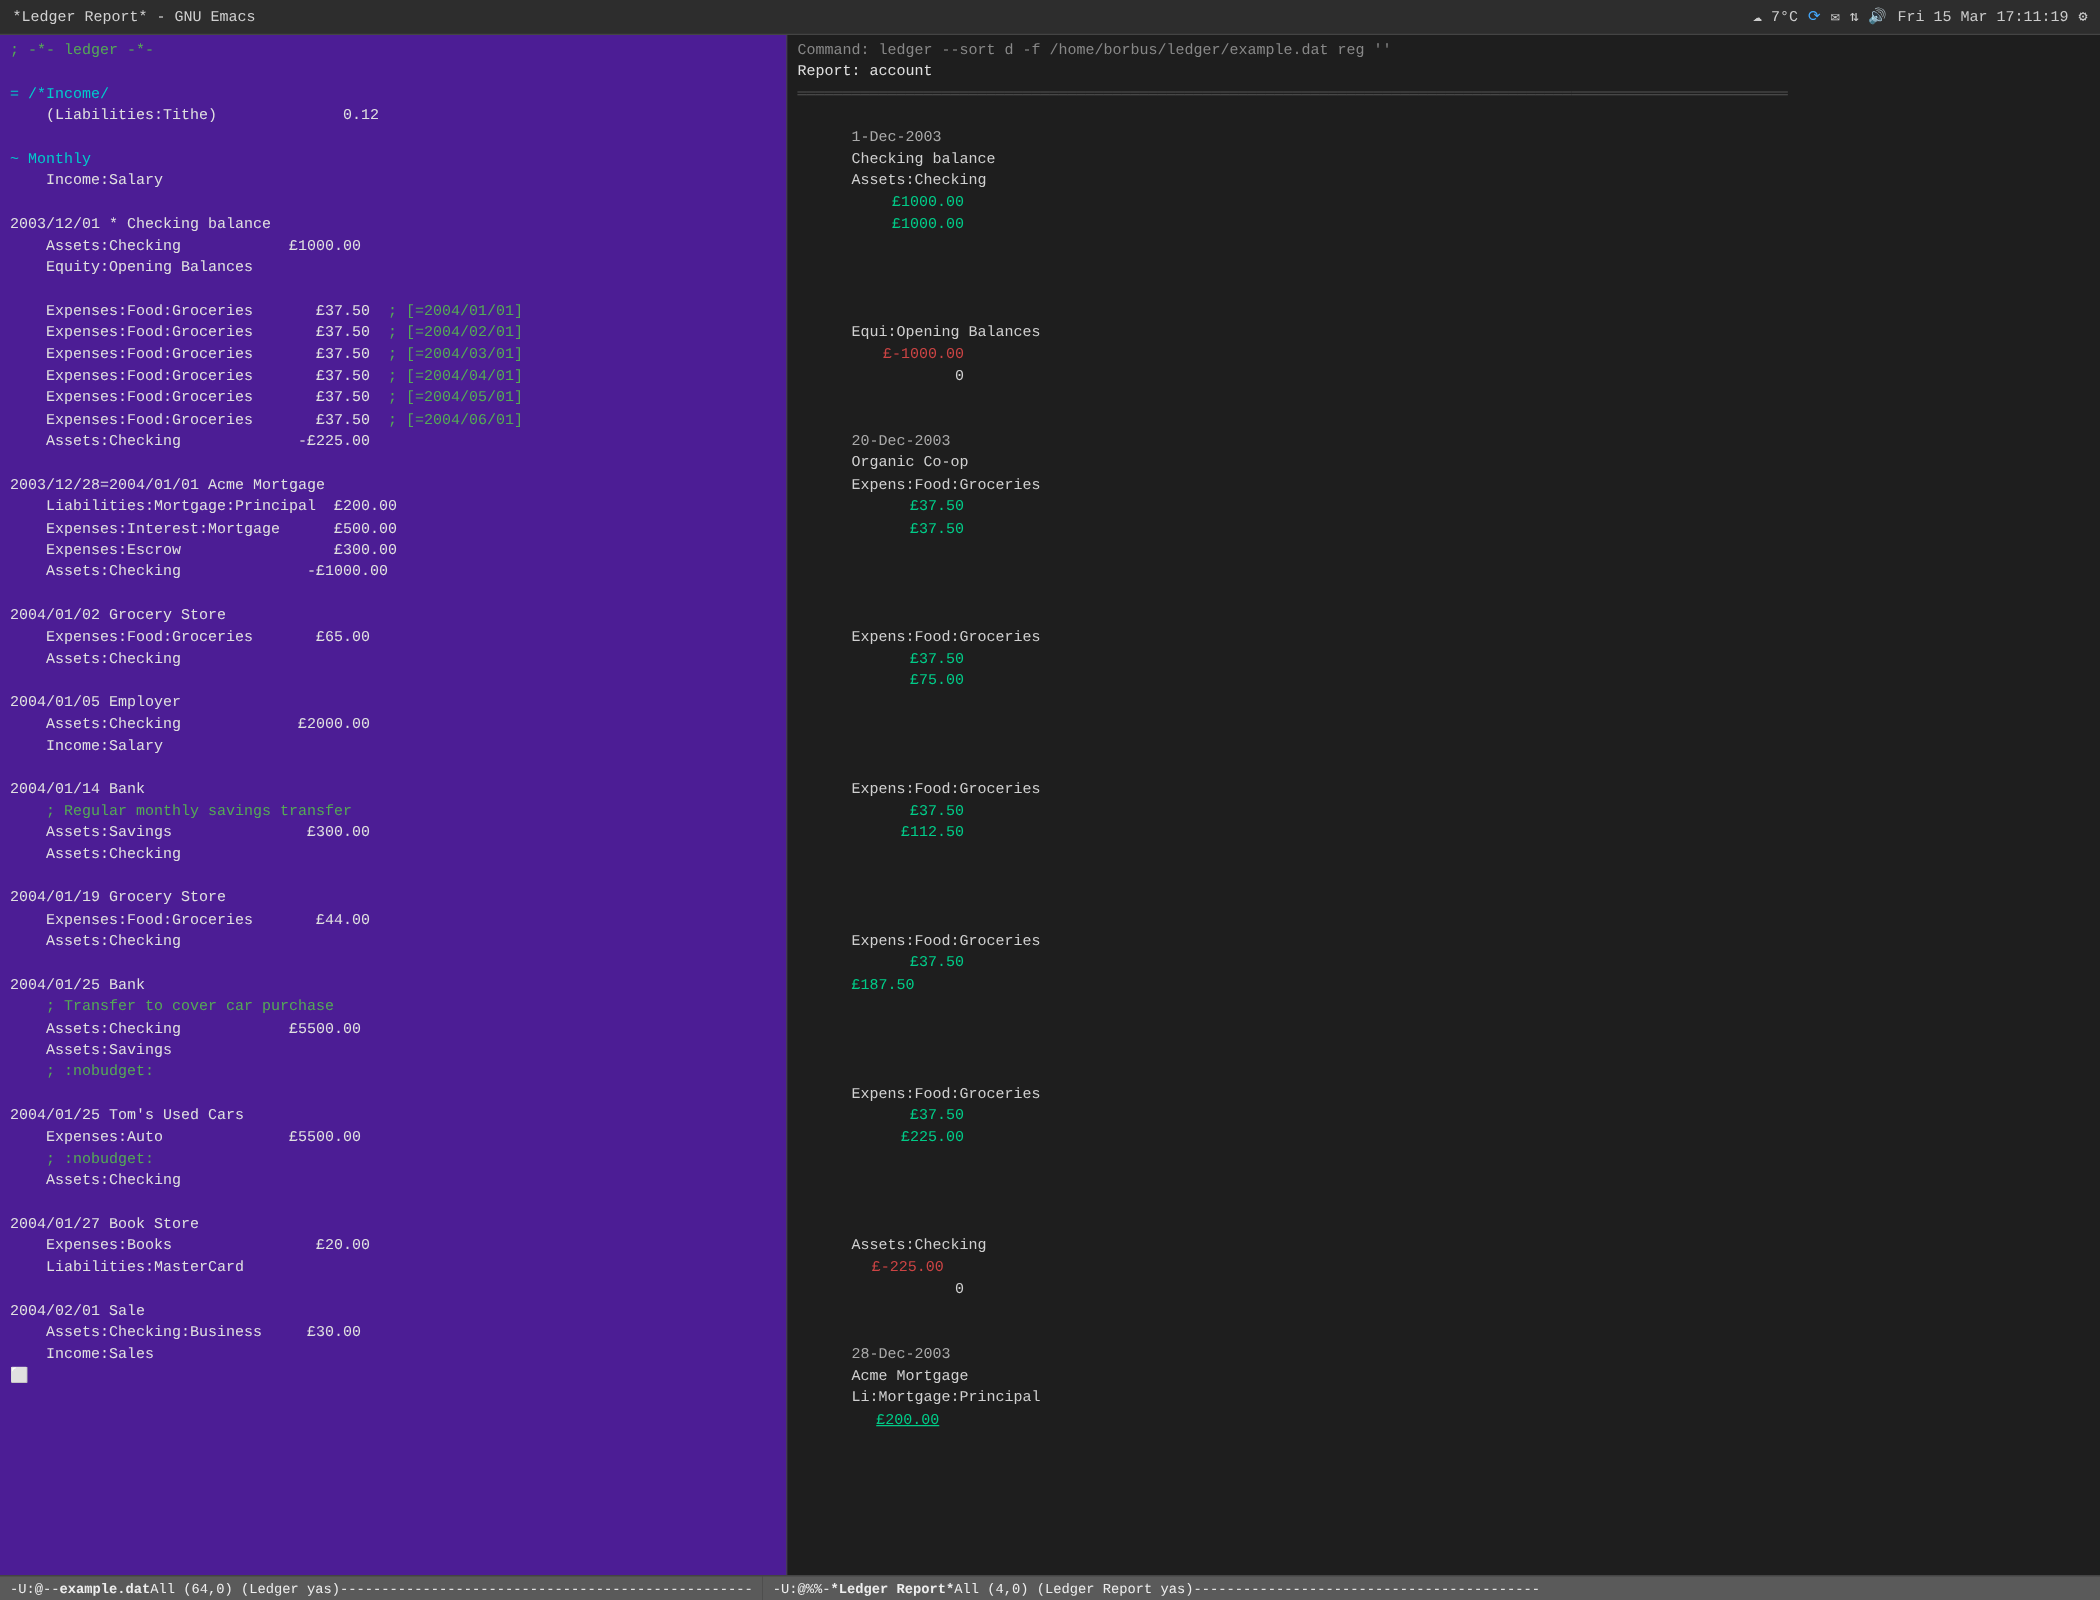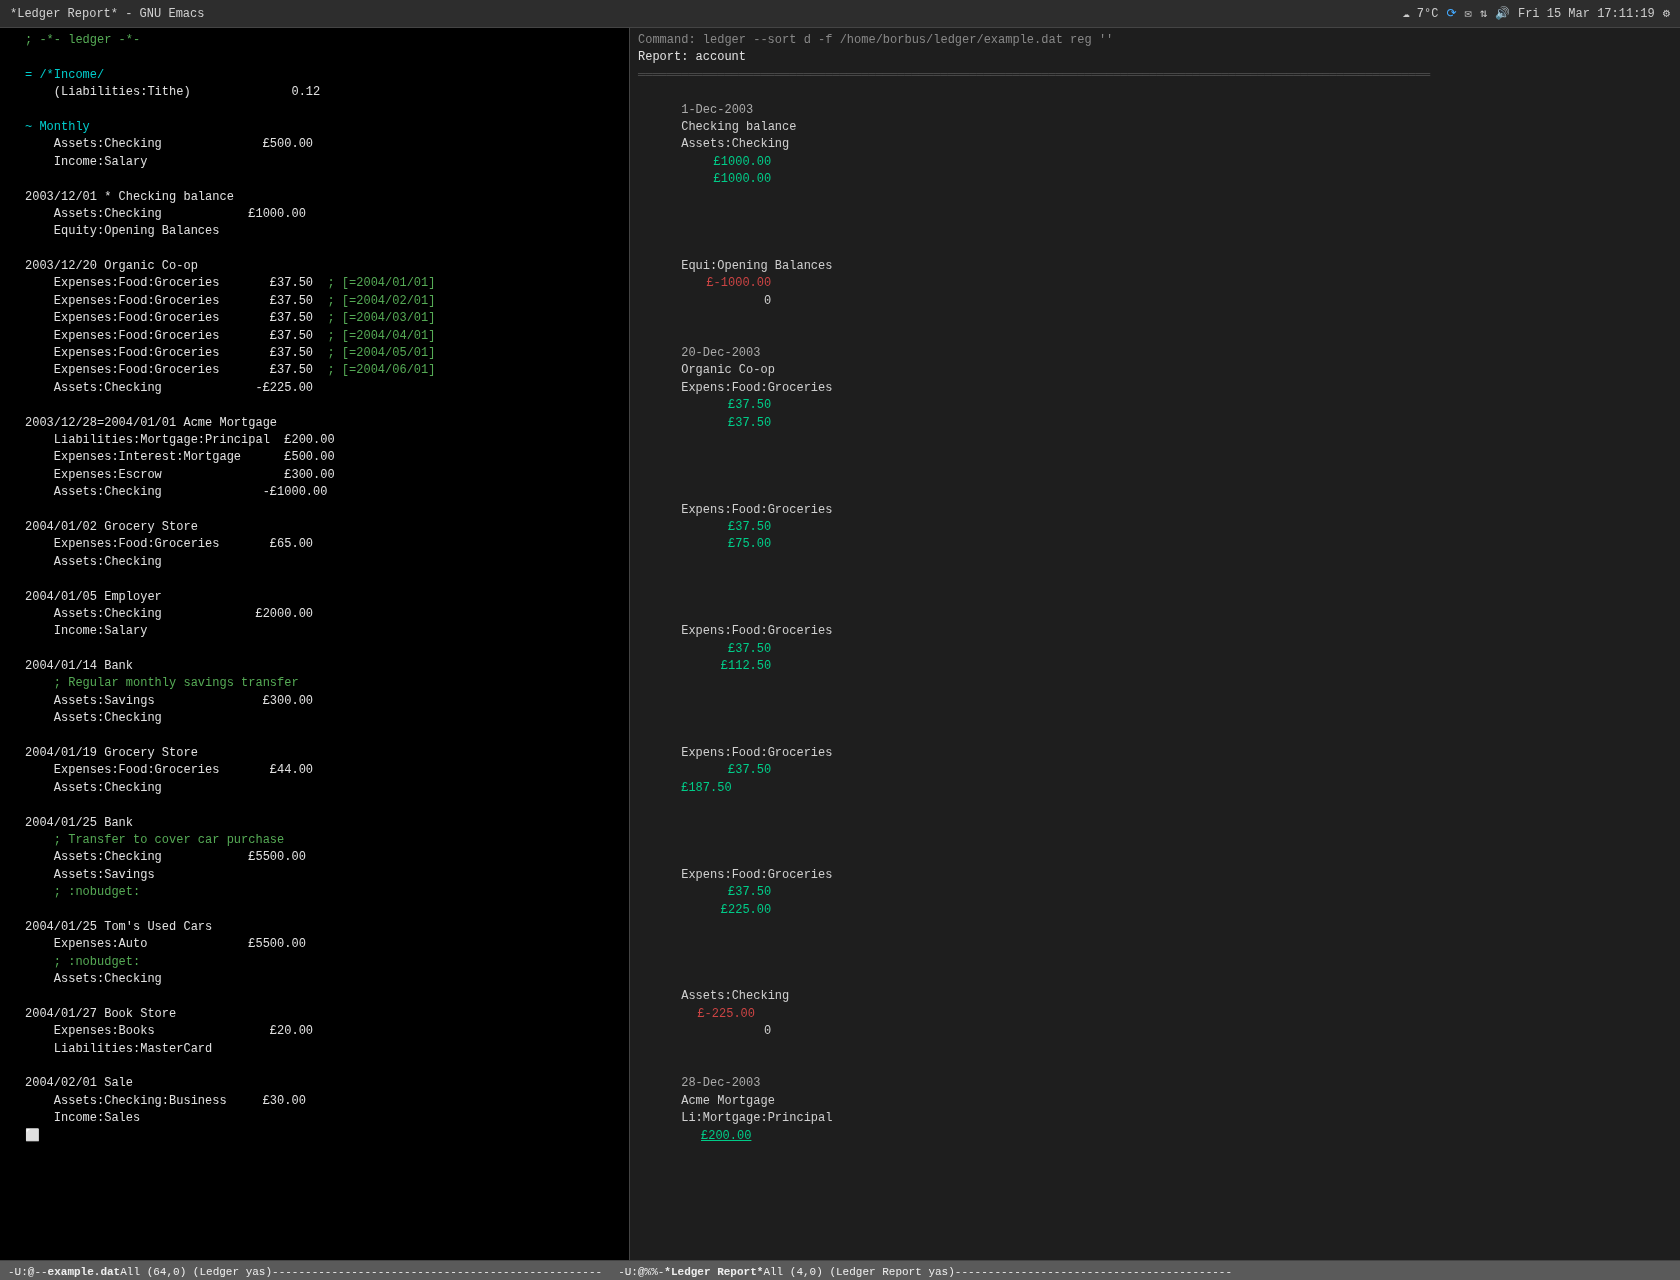--- a/index.html
+++ b/index.html
@@ -27,22 +27,22 @@
       gap: 8px;
       color: #ccc;
       font-size: 12px;
     }
     #main-content {
       display: flex;
       height: calc(1280px - 26px - 22px);
     }
     #left-pane {
       width: 630px;
-      background: #000000;
-      padding: 4px 25px;
+      background: #4c1d95;
+      padding: 4px 8px;
       overflow: hidden;
       border-right: 1px solid #444;
       font-size: 12px;
     }
     #right-pane {
       flex: 1;
       background: #1e1e1e;
       padding: 4px 8px;
       overflow: hidden;
       font-size: 12px;
@@ -98,28 +98,26 @@
 
 <div id="main-content">
 
   <div id="left-pane">
     <div class="line comment">; -*- ledger -*-</div>
     <div class="line">&nbsp;</div>
     <div class="line cyan">= /*Income/</div>
     <div class="line white">    (Liabilities:Tithe)              0.12</div>
     <div class="line">&nbsp;</div>
     <div class="line cyan">~ Monthly</div>
-    <div class="line white">    Assets:Checking              £500.00</div>
     <div class="line white">    Income:Salary</div>
     <div class="line">&nbsp;</div>
     <div class="line white">2003/12/01 * Checking balance</div>
     <div class="line white">    Assets:Checking            £1000.00</div>
     <div class="line white">    Equity:Opening Balances</div>
     <div class="line">&nbsp;</div>
-    <div class="line white">2003/12/20 Organic Co-op</div>
     <div class="line white">    Expenses:Food:Groceries       £37.50  <span class="comment">; [=2004/01/01]</span></div>
     <div class="line white">    Expenses:Food:Groceries       £37.50  <span class="comment">; [=2004/02/01]</span></div>
     <div class="line white">    Expenses:Food:Groceries       £37.50  <span class="comment">; [=2004/03/01]</span></div>
     <div class="line white">    Expenses:Food:Groceries       £37.50  <span class="comment">; [=2004/04/01]</span></div>
     <div class="line white">    Expenses:Food:Groceries       £37.50  <span class="comment">; [=2004/05/01]</span></div>
     <div class="line white">    Expenses:Food:Groceries       £37.50  <span class="comment">; [=2004/06/01]</span></div>
     <div class="line white">    Assets:Checking             -£225.00</div>
     <div class="line">&nbsp;</div>
     <div class="line white">2003/12/28=2004/01/01 Acme Mortgage</div>
     <div class="line white">    Liabilities:Mortgage:Principal  £200.00</div>

